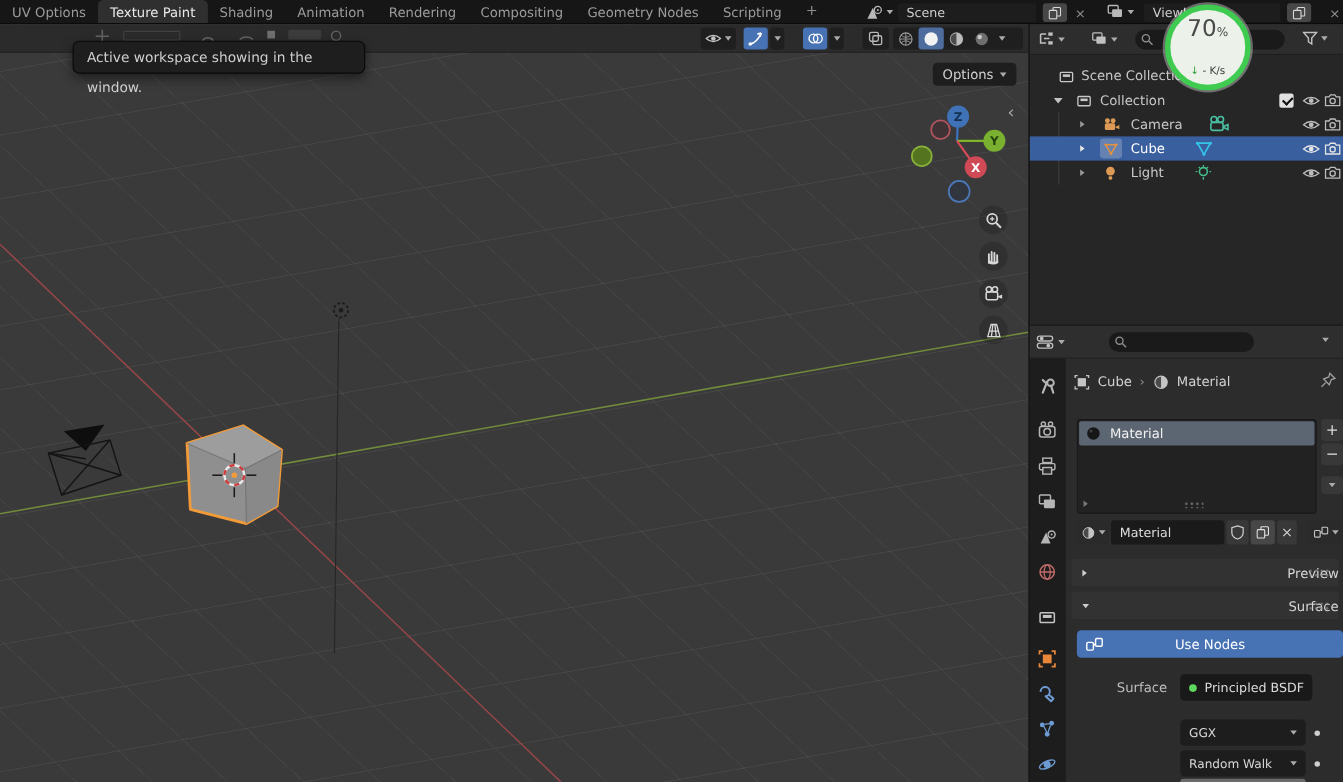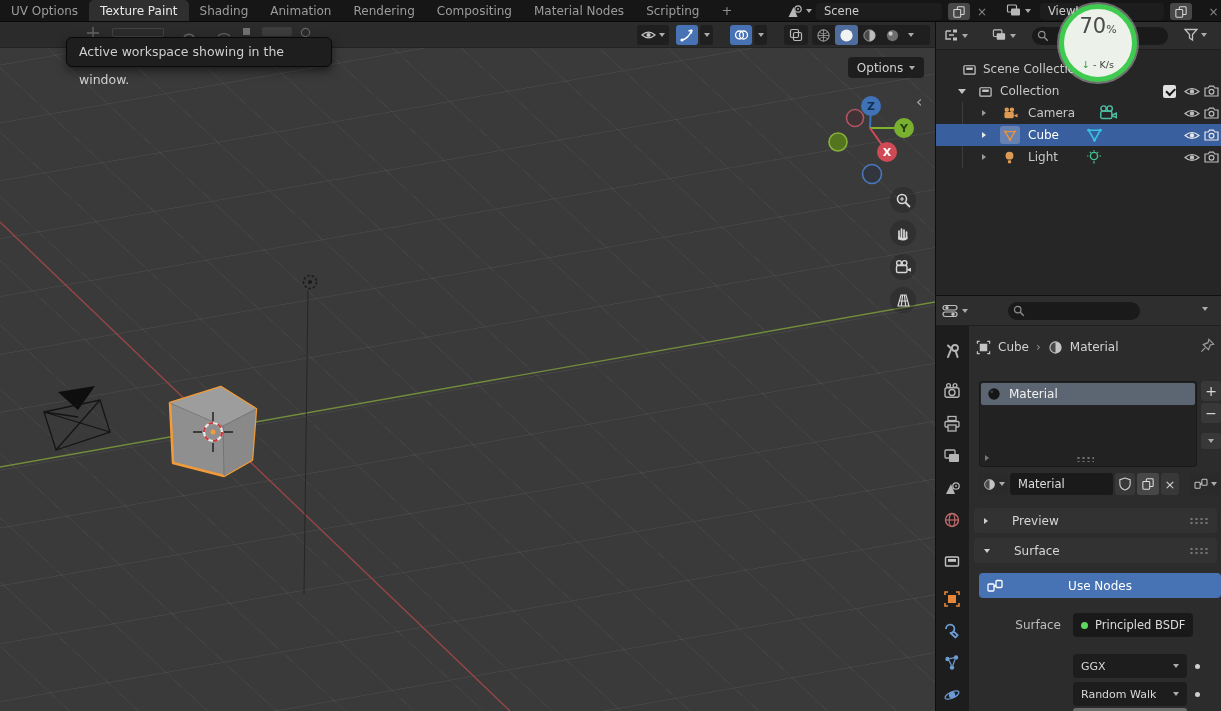--- a/index.html
+++ b/index.html
@@ -58,42 +58,42 @@
   .rowico { position:absolute; display:flex; align-items:center; justify-content:center; }
   .checkbox { width:13px; height:13px; background:#e0e0e0; border-radius:2px; position:relative; }
   .checkbox::after { content:""; position:absolute; left:2.5px; top:3px; width:7px; height:3.5px; border-left:2px solid #151515; border-bottom:2px solid #151515; transform:rotate(-45deg); }
   .guide { position:absolute; width:1px; background:#3d3d3d; }
 
   
   .props { position:absolute; left:935px; top:295px; width:286px; height:416px; background:#2c2c2c; border-left:1px solid #0e0e0e; border-top:1px solid #101010; overflow:hidden; }
   .ptab-col { position:absolute; left:0; top:30px; width:33px; height:386px; background:#1d1d1d; }
   .ptab { position:absolute; left:7px; width:18px; height:18px; }
   .p-header { position:absolute; left:0; top:0; width:286px; height:30px; background:#2e2e2e; border-bottom:1px solid #202020; }
-  .panel-h { position:absolute; left:38px; width:243px; height:25px; background:#323232; border-radius:3px; display:flex; align-items:center; gap:24px; color:#d6d6d6; padding-left:10px; }
+  .panel-h { position:absolute; left:38px; width:243px; height:25px; background:#323232; border-radius:3px; display:flex; align-items:center; gap:12px; color:#d6d6d6; padding-left:10px;justify-content:space-between; }
   .grip { background-image:radial-gradient(#8e8e8e 1px, transparent 1.4px); background-size:5px 4px; width:20px; height:8px; opacity:.75; }
   .field { background:#1a1a1a; border-radius:3px; color:#dddddd; font-size:11.5px; display:flex; align-items:center; padding-left:8px; }
   .btn { background:#383838; border-radius:3px; display:flex; align-items:center; justify-content:center; }
   .drop { background:#1d1d1d; border-radius:4px; color:#d8d8d8; font-size:11px; display:flex; align-items:center; padding:0 8px; justify-content:space-between; }
   .decorator { position:absolute; width:5px; height:5px; border-radius:50%; background:#cfcfcf; }
   .usenodes { position:absolute; background:#4772b3; border-radius:4px; color:#ffffff; display:flex; align-items:center; justify-content:center; font-size:12px; }
 </style>
 </head>
 <body>
 
 <div class="app">
 
   <div class="topbar">
     <div class="tabs">
       <div class="tab">UV Options</div>
       <div class="tab active">Texture Paint</div>
       <div class="tab">Shading</div>
       <div class="tab">Animation</div>
       <div class="tab">Rendering</div>
       <div class="tab">Compositing</div>
-      <div class="tab">Material Nodes</div>
+      <div class="tab">Geometry Nodes</div>
       <div class="tab">Scripting</div>
       <div class="tab addtab">+</div>
     </div>
 
     <div class="abs" style="left:786px;top:3px;display:flex;align-items:center;gap:3px;">
       <svg width="17" height="16" viewBox="0 0 16 16">
           <polygon points="2,14 7,4 11,14" fill="#b8b8b8"></polygon>
           <circle cx="11.5" cy="6" r="3.2" fill="none" stroke="#b8b8b8" stroke-width="1.2"></circle>
           <circle cx="11.5" cy="6" r="0.9" fill="#b8b8b8"></circle>
         </svg>

